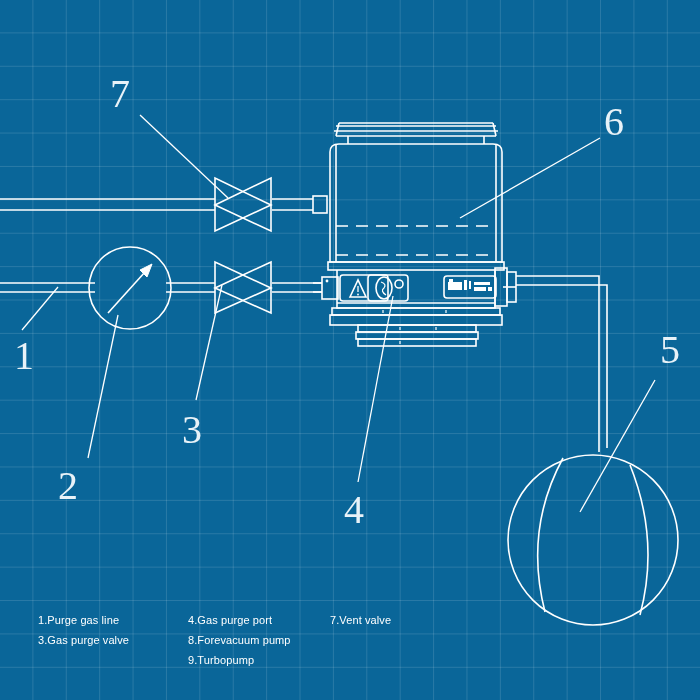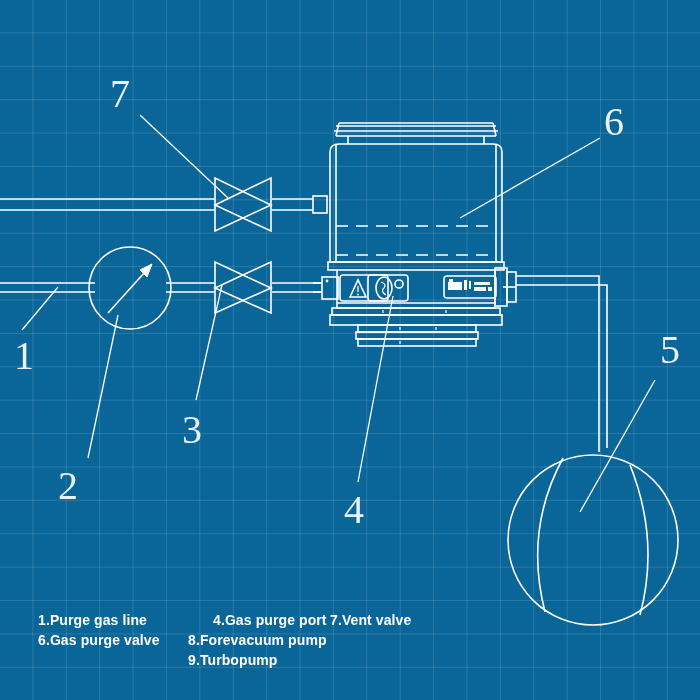--- a/index.html
+++ b/index.html
@@ -16,25 +16,24 @@
     background-image:
       linear-gradient(to right, rgba(255,255,255,0.13) 1px, transparent 1px),
       linear-gradient(to bottom, rgba(255,255,255,0.13) 1px, transparent 1px);
     background-size:33.4px 33.4px;
     background-position:-1px -1px;
   }
   #art{position:absolute;left:0;top:0;width:700px;height:700px;}
   .legend{
     position:absolute;
     color:#ffffff;
-    font-size:14px;
+    font-size:11px;
     letter-spacing:0.1px;
     white-space:nowrap;
     font-family:"Liberation Sans", sans-serif;
-    font-weight:bold;
   }
   .legcol{position:absolute;}
   .legrow{height:20px;line-height:20px;}
   .numlabel{
     position:absolute;
     color:#e8f2f8;
     font-family:"Liberation Serif", serif;
     font-size:40px;
     line-height:40px;
     font-weight:300;
@@ -207,25 +206,25 @@
   <div class="numlabel" style="left:14px;top:336px;">1</div>
   <div class="numlabel" style="left:58px;top:466px;">2</div>
   <div class="numlabel" style="left:182px;top:410px;">3</div>
   <div class="numlabel" style="left:344px;top:490px;">4</div>
   <div class="numlabel" style="left:660px;top:330px;">5</div>
   <div class="numlabel" style="left:604px;top:102px;">6</div>
   <div class="numlabel" style="left:110px;top:74px;">7</div>
 
   <div class="legcol" style="left:38px;top:610px;">
     <div class="legend legrow" style="position:relative;">1.Purge gas line</div>
-    <div class="legend legrow" style="position:relative;">6.Gas purge valve</div>
+    <div class="legend legrow" style="position:relative;">3.Gas purge valve</div>
   </div>
 
   <div class="legcol" style="left:188px;top:610px;">
-    <div class="legend legrow" style="position:relative;text-align:right;">4.Gas purge port</div>
+    <div class="legend legrow" style="position:relative;">4.Gas purge port</div>
     <div class="legend legrow" style="position:relative;">8.Forevacuum pump</div>
     <div class="legend legrow" style="position:relative;">9.Turbopump</div>
   </div>
 
   <div class="legcol" style="left:330px;top:610px;">
     <div class="legend legrow" style="position:relative;">7.Vent valve</div>
   </div>
 
 </div>
 

